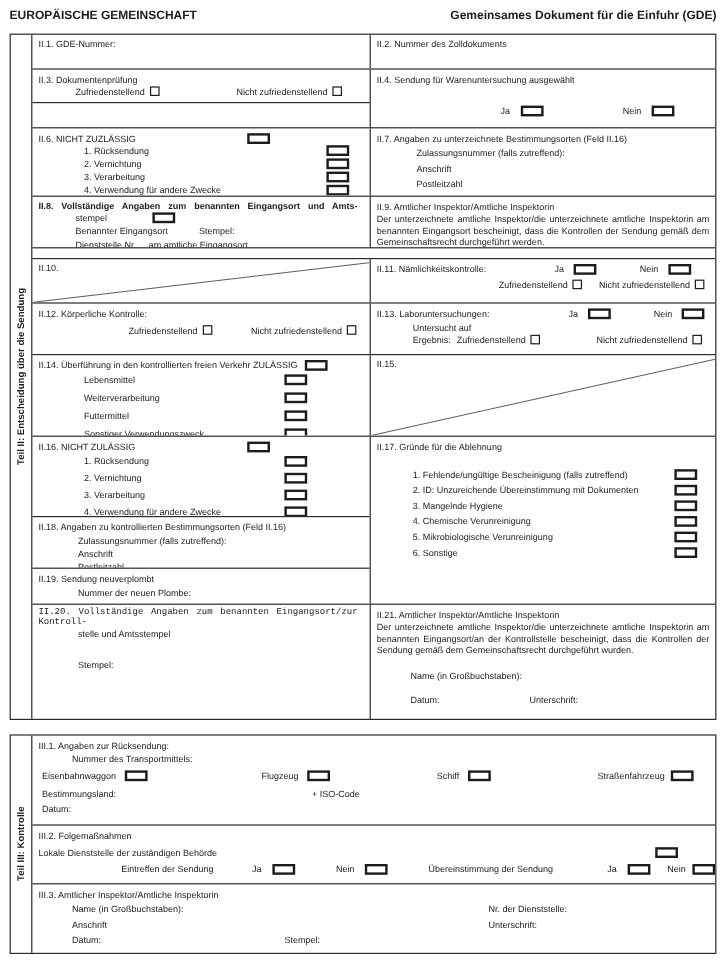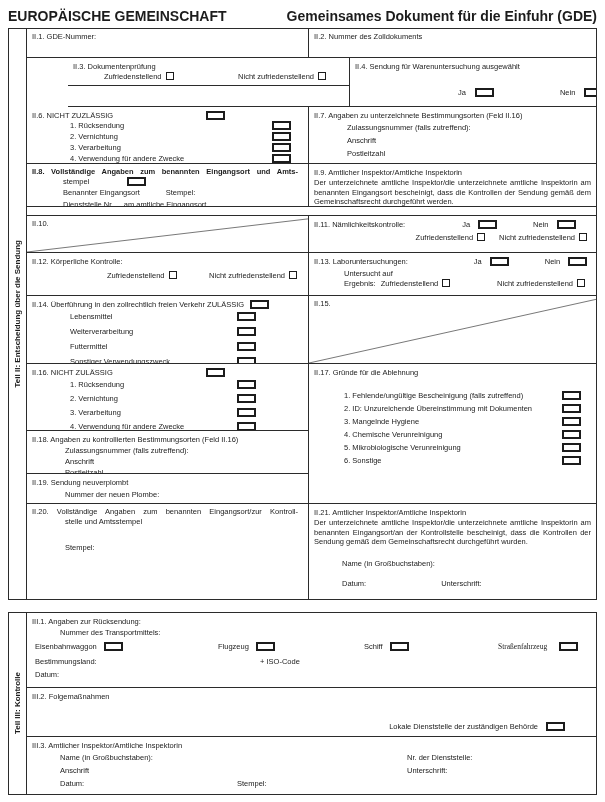--- a/index.html
+++ b/index.html
@@ -1,19 +1,19 @@
 <!DOCTYPE html>
 <html><head>
 <meta charset="utf-8">
 <style>
   html,body{margin:0;padding:0;background:#fff;}
   #page{position:relative;width:605px;height:802px;background:#fff;
         font-family:"Liberation Sans",sans-serif;font-size:7.5px;color:#1c1c1c;}
   .hdr{position:absolute;top:8px;left:8px;right:8px;display:flex;justify-content:space-between;
-       font-weight:bold;font-size:14px;}
+       font-weight:bold;font-size:10px;}
   .box{position:absolute;left:8px;width:589px;border:1.5px solid #2b2b2b;display:flex;box-sizing:border-box;background:#fff;}
   .side{width:17px;border-right:1px solid #2b2b2b;display:flex;align-items:center;justify-content:center;flex:none;}
   .side span{writing-mode:vertical-rl;transform:rotate(180deg);font-weight:bold;font-size:8px;white-space:nowrap;}
   .content{flex:1;display:flex;flex-direction:column;min-width:0;}
   .row{display:flex;border-bottom:1px solid #2b2b2b;box-sizing:border-box;flex:none;}
   .row.last{border-bottom:none;}
   .stack{width:282px;border-right:1px solid #2b2b2b;display:flex;flex-direction:column;box-sizing:border-box;flex:none;}
   .cl{width:282px;border-right:1px solid #2b2b2b;flex:none;}
   .cr{flex:1;min-width:0;}
   .cell{position:relative;padding:3px 5px;box-sizing:border-box;overflow:hidden;}
@@ -46,21 +46,21 @@
 
       <div class="row" style="height:29px;">
         <div class="cell cl">
           <span>II.1. GDE-Nummer:</span>
         </div>
         <div class="cell cr">
           <span>II.2. Nummer des Zolldokuments</span>
         </div>
       </div>
 
-      <div class="row" style="height:49px;margin-left:41px;">
+      <div class="row" style="height:49px;">
         <div class="stack">
           <div class="cell sub" style="height:28px;">
             <div class="line">
                 <span>II.3. Dokumentenprüfung</span>
               </div>
             <div class="line" style="padding-left:31px;padding-right:18px;justify-content:space-between;">
               <span class="pair">
                   <span>Zufriedenstellend</span>
                   <span class="sq"></span>
                 </span>
@@ -213,21 +213,21 @@
                 <span>Nicht zufriedenstellend</span>
                 <span class="sq"></span>
               </span>
           </div>
         </div>
       </div>
 
       <div class="row" style="height:68px;">
         <div class="cell cl">
           <div class="line">
-              <span>II.14. Überführung in den zollrechtlich freien Verkehr ZULÄSSIG</span>
+              <span>II.14. Überführung in den kontrollierten freien Verkehr ZULÄSSIG</span>
               <span class="cb" style="margin-left:6px;"></span>
             </div>
           <div class="opt" style="height:15px;margin-right:47px;">
               <span>Lebensmittel</span>
               <span class="cb" style="margin-left:auto;"></span>
             </div>
           <div class="opt" style="height:15px;margin-right:47px;">
               <span>Weiterverarbeitung</span>
               <span class="cb" style="margin-left:auto;"></span>
             </div>
@@ -322,21 +322,21 @@
             </div>
           <div class="opt" style="height:13px;margin-left:30px;margin-right:10px;">
               <span>6. Sonstige</span>
               <span class="cb" style="margin-left:auto;"></span>
             </div>
         </div>
       </div>
 
       <div class="row last" style="height:96px;">
         <div class="cell cl">
-          <div class="just" style="width:266px;">II.20. Vollständige Angaben zum benannten Eingangsort/zur Kontroll-</div>
+          <div class="just" style="width:266px;font-family:Liberation Mono, monospace;">II.20. Vollständige Angaben zum benannten Eingangsort/zur Kontroll-</div>
           <div class="line">
               <span style="margin-left:33px;">stelle und Amtsstempel</span>
             </div>
           <div class="line" style="margin-left:33px;margin-top:16px;">
               <span>Stempel:</span>
             </div>
         </div>
         <div class="cell cr">
           <div class="line">
               <span>II.21. Amtlicher Inspektor/Amtliche Inspektorin</span>
@@ -369,39 +369,39 @@
           <div class="line" style="margin-left:28px;margin-top:1px;">
               <span>Nummer des Transportmittels:</span>
             </div>
           <div class="line" style="margin-top:4px;height:11px;">
             <span class="abs" style="left:3px;">Eisenbahnwaggon</span>
             <span class="cb abs" style="left:72px;"></span>
             <span class="abs" style="left:186px;">Flugzeug</span>
             <span class="cb abs" style="left:224px;"></span>
             <span class="abs" style="left:332px;">Schiff</span>
             <span class="cb abs" style="left:358px;"></span>
-            <span class="abs" style="left:466px;font-family:Liberation Serif, serif;">Straßenfahrzeug</span>
+            <span class="abs" style="left:466px;">Straßenfahrzeug</span>
             <span class="cb abs" style="left:527px;"></span>
           </div>
           <div class="line" style="margin-top:4px;">
             <span style="margin-left:3px;">Bestimmungsland:</span>
             <span class="abs" style="left:228px;">+ ISO-Code</span>
           </div>
           <div class="line" style="margin-top:3px;">
               <span style="margin-left:3px;">Datum:</span>
             </div>
         </div>
       </div>
 
       <div class="row" style="height:49px;">
         <div class="cell cr">
           <div class="line">
               <span>III.2. Folgemaßnahmen</span>
             </div>
-          <div class="line" style="justify-content:flex-end;padding-right:26px;margin-top:20px;">
+          <div class="line" style="justify-content:space-between;padding-right:26px;margin-top:4px;">
             <span>Lokale Dienststelle der zuständigen Behörde</span>
             <span class="cb" style="margin-left:8px;"></span>
           </div>
           <div class="line" style="margin-top:4px;height:11px;">
             <span class="abs" style="left:30px;margin-left:39px;">Eintreffen der Sendung</span>
             <span class="abs" style="left:178px;">Ja</span>
             <span class="cb abs" style="left:195px;"></span>
             <span class="abs" style="left:248px;">Nein</span>
             <span class="cb abs" style="left:272px;"></span>
             <span class="abs" style="left:325px;">Übereinstimmung der Sendung</span>

